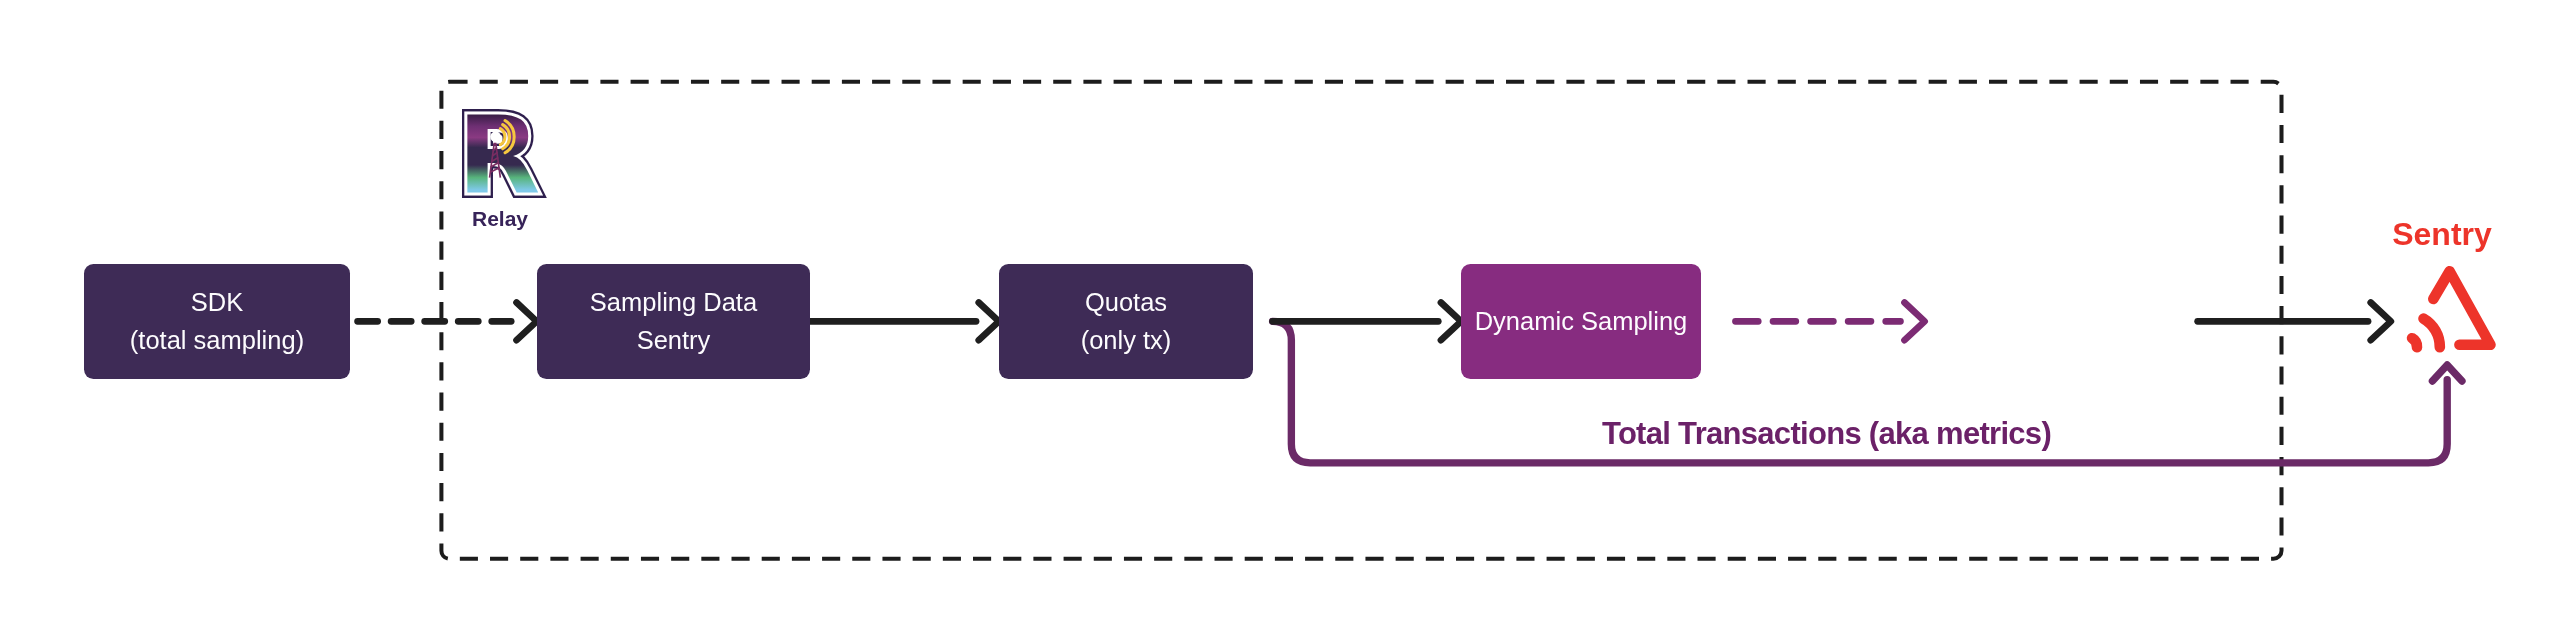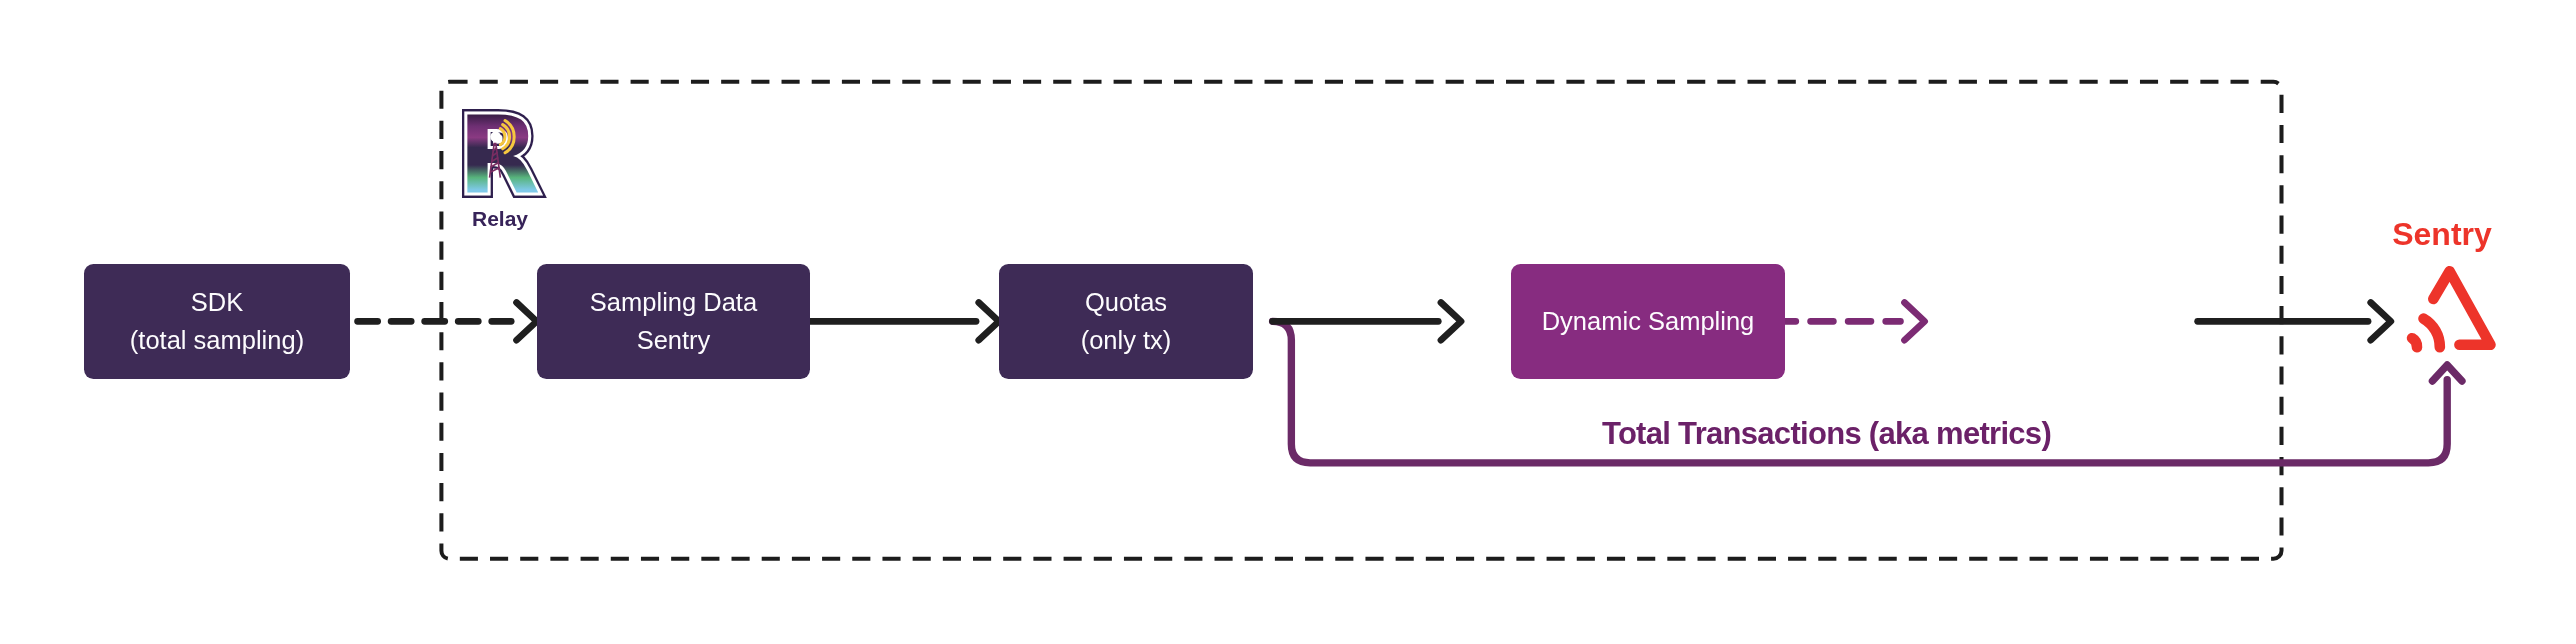--- a/index.html
+++ b/index.html
@@ -161,21 +161,21 @@
   <div class="node" style="left:537px;width:273px">
     <span>Sampling Data</span>
     <span>Sentry</span>
   </div>
 
   <div class="node" style="left:999px;width:254px">
     <span>Quotas</span>
     <span>(only tx)</span>
   </div>
 
-  <div class="node accent" style="left:1511px;width:274px">
+  <div class="node accent" style="left:1461px;width:240px">
     <span>Dynamic Sampling</span>
   </div>
 
 
   <div class="float-label metrics-label">Total Transactions (aka metrics)</div>
 
   <svg class="logo" style="left:2399px;top:263px" width="98" height="90" viewBox="0 0 120 110">
     <g fill="none" stroke="#ED342A" stroke-width="13" stroke-linecap="round" stroke-linejoin="round">
       <path d="M 42 44 L 62 10 L 112 100 L 74 100"></path>
       <path d="M 30 68 A 40 40 0 0 1 50 103"></path>

